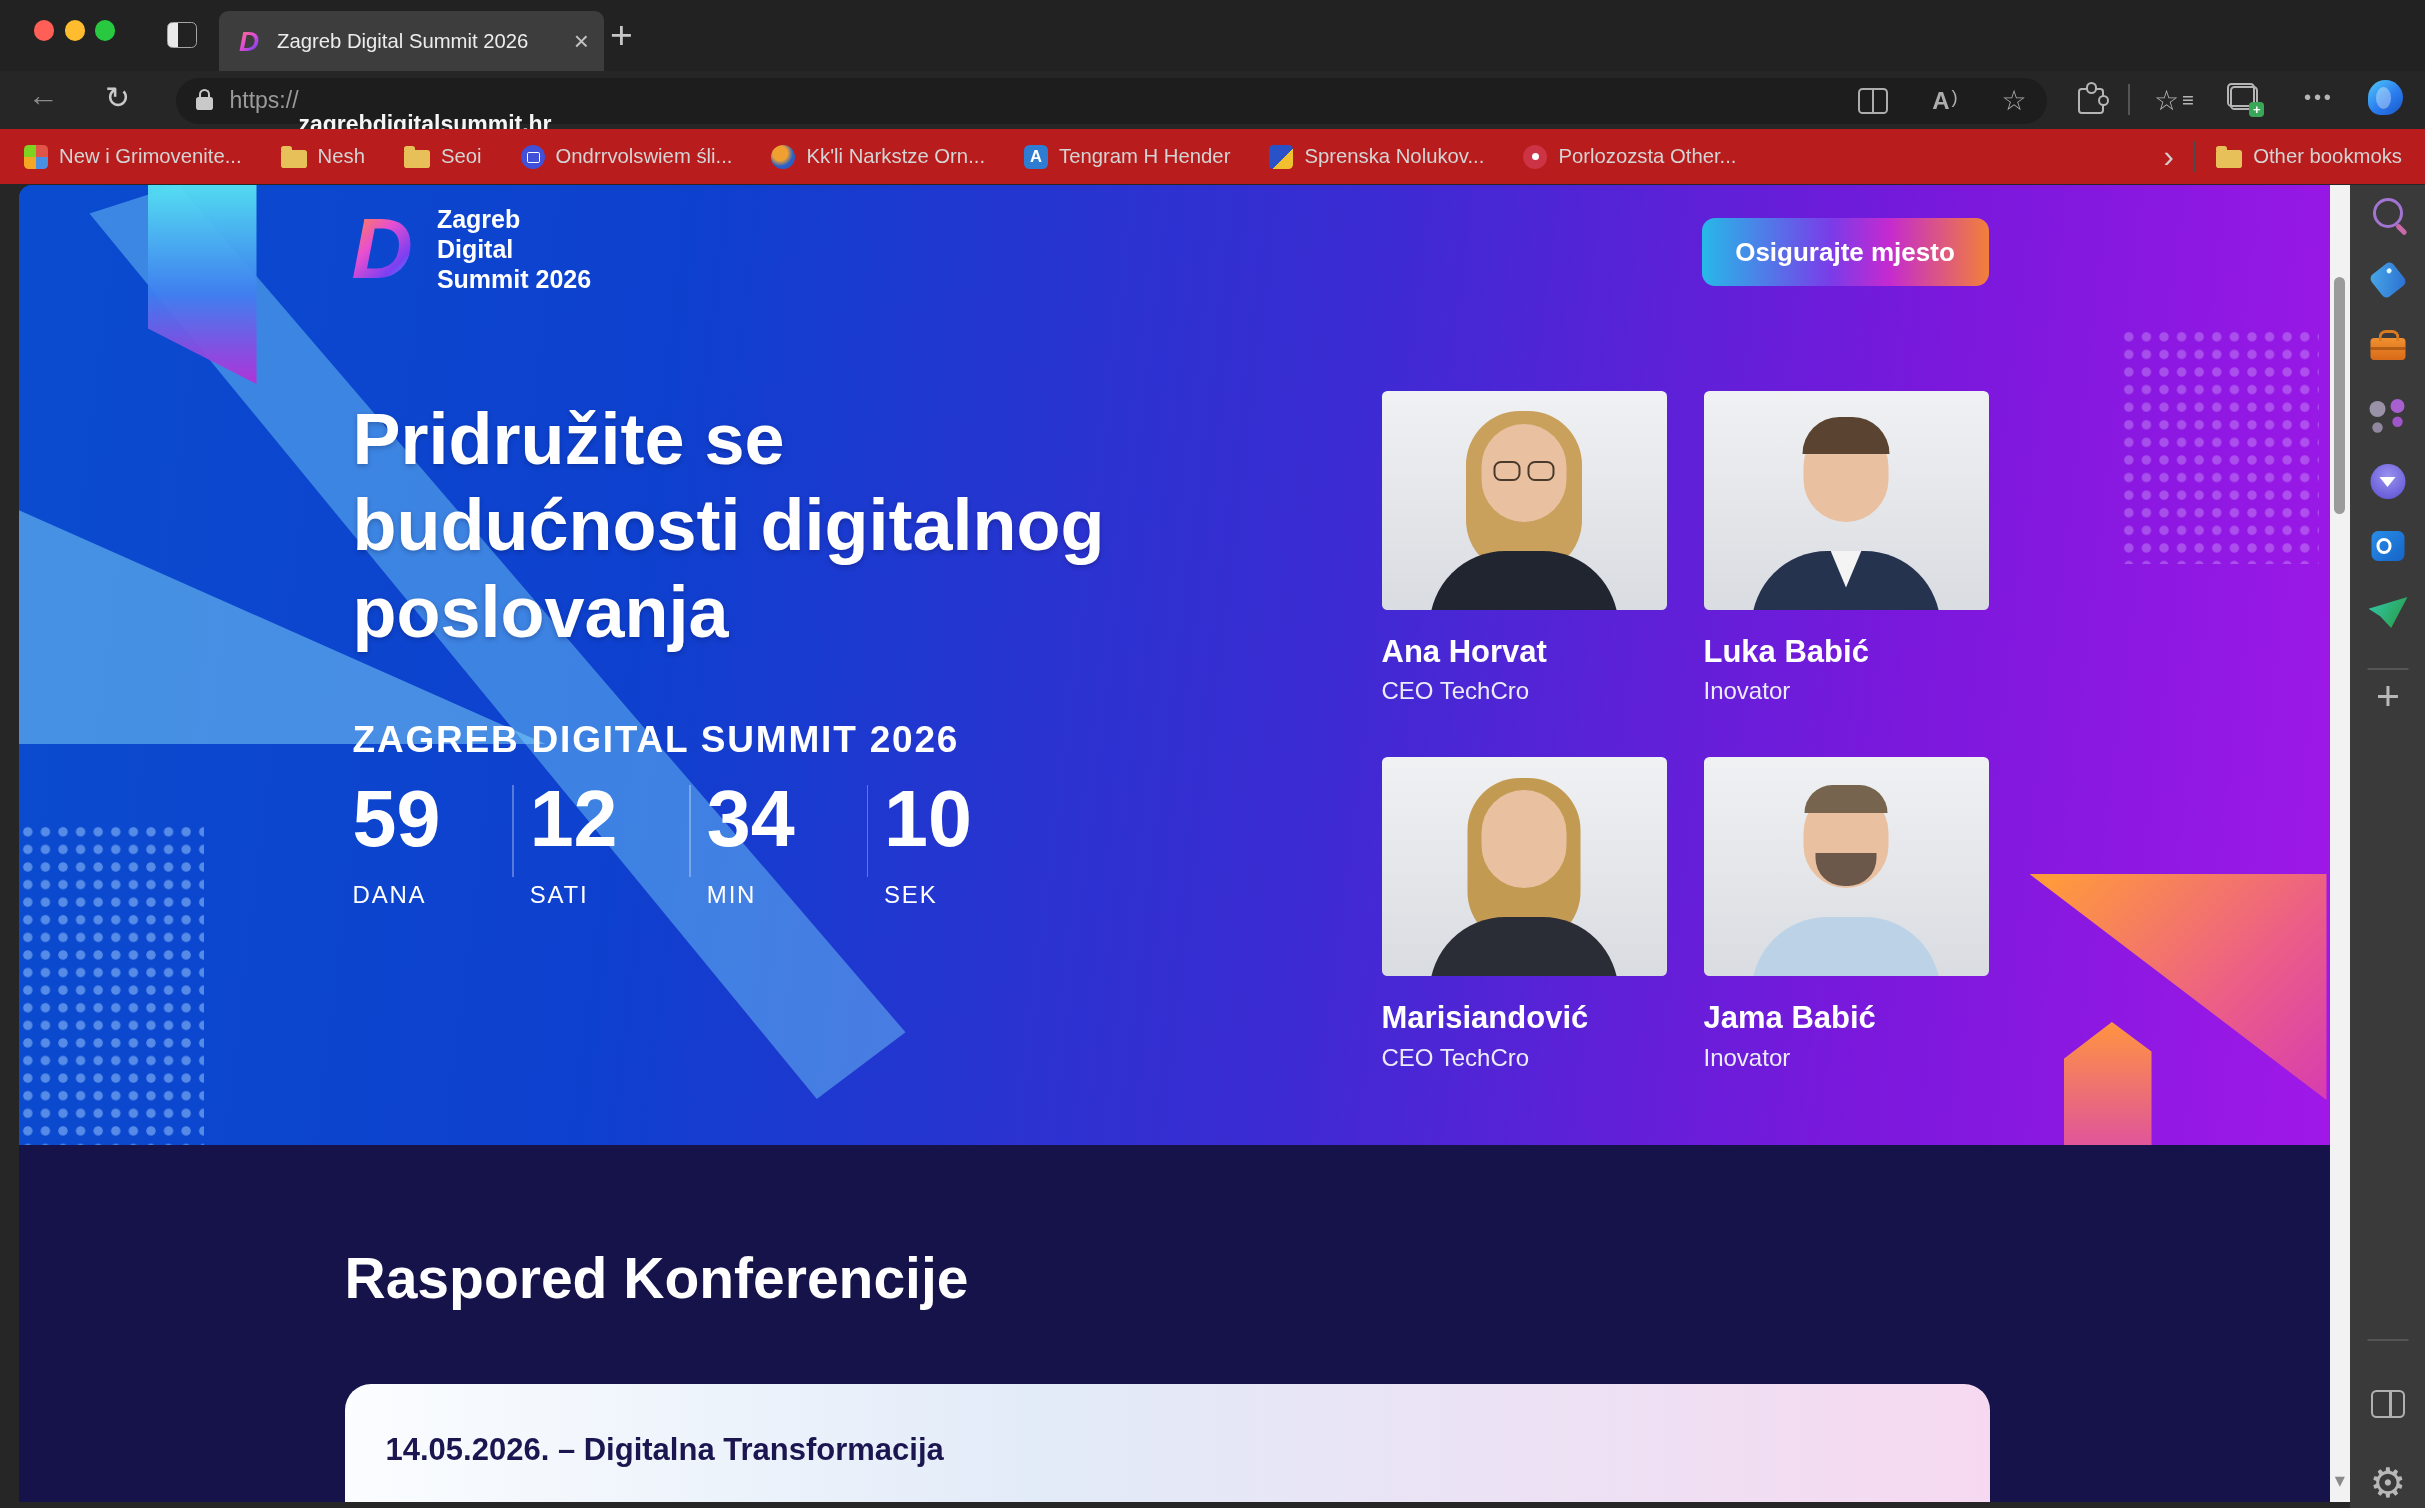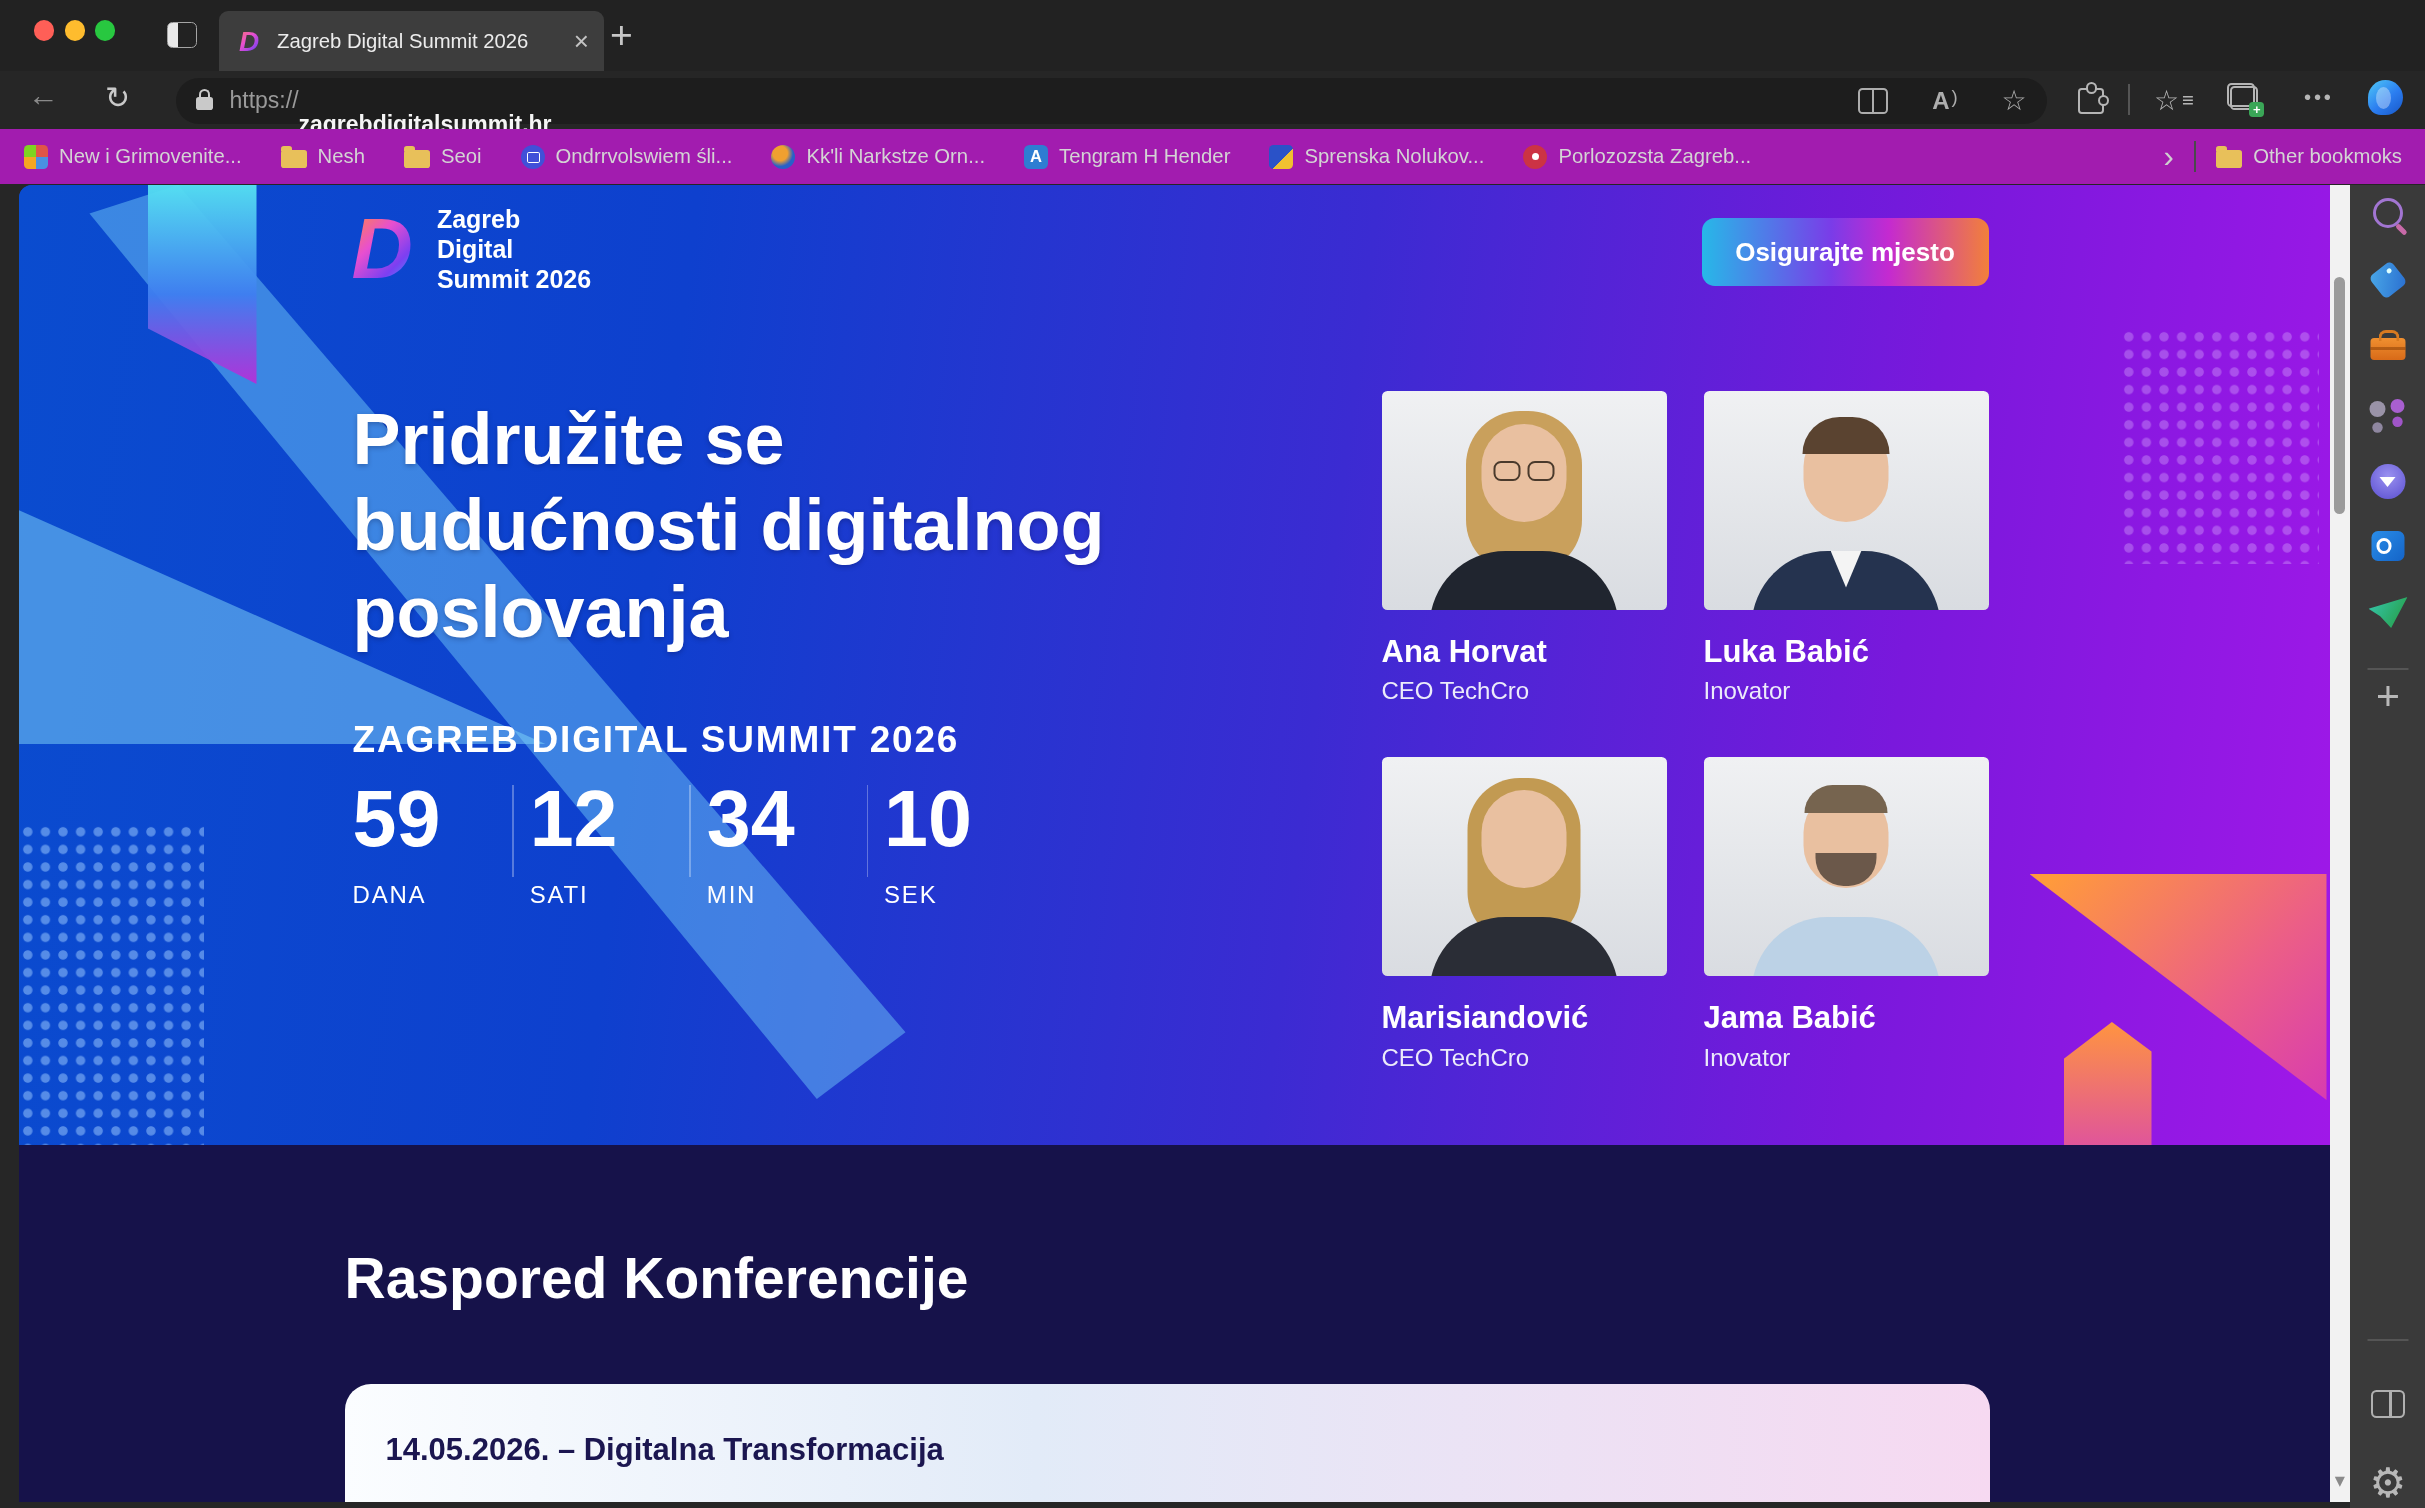--- a/index.html
+++ b/index.html
@@ -41,21 +41,21 @@
   .ic-starlist{left:2154px;top:13px;font-size:28px;color:#b5b5b5;}
   .ic-starlist::after{content:"≡";font-size:20.3px;margin-left:2.8px;vertical-align:2.8px;}
   .ic-collect{left:2230px;top:15px;width:24px;height:20.3px;border:2.3px solid #b5b5b5;border-radius:4.6px;}
   .ic-collect::before{content:"";position:absolute;left:-5.5px;top:-5.5px;width:24px;height:20.3px;border:2.3px solid #b5b5b5;border-radius:4.6px;}
   .ic-collect .plus{position:absolute;right:-8.3px;bottom:-8.3px;width:15px;height:15px;border-radius:3.7px;background:#3aa657;color:#fff;font-size:13px;line-height:15px;text-align:center;font-weight:bold;}
   .ic-more{left:2304px;top:15px;font-size:20.3px;color:#b5b5b5;letter-spacing:2.8px;}
   .ic-copilot{left:2368px;top:9.2px;width:35px;height:35px;border-radius:50% 50% 50% 13px;background:linear-gradient(140deg,#4cc3f7 5%,#2b7df0 55%,#1857c8);}
   .ic-copilot::after{content:"";position:absolute;left:8.3px;top:6.5px;width:15px;height:22px;border-radius:50%;background:rgba(255,255,255,.35);}
 
   
-  .bookbar{position:absolute;top:129px;left:0;right:0;height:55px;background:#a21caf;display:flex;align-items:center;padding:0 24px;box-sizing:border-box;}
+  .bookbar{position:absolute;top:129px;left:0;right:0;height:55px;background:#b91c1c;display:flex;align-items:center;padding:0 24px;box-sizing:border-box;}
   .bm{display:flex;align-items:center;margin-right:39px;}
   .bm-label{color:#d4d4d4;font-size:20.3px;margin-left:11px;white-space:nowrap;}
   .bmi{width:24px;height:24px;flex:0 0 auto;}
   .bmi-grid{border-radius:4.6px;background:conic-gradient(#e05548 0 25%,#4a90e2 0 50%,#f5a623 0 75%,#7ed321 0);}
   .bmi-folder{position:relative;width:26px;height:17.6px;margin-top:5.5px;background:#e8c05a;border-radius:2.8px;}
   .bmi-folder::before{content:"";position:absolute;left:0;top:-4.6px;width:11px;height:5.5px;background:#e8c05a;border-radius:2.8px 2.8px 0 0;}
   .bmi-bluecirc{border-radius:50%;background:#4150d8;position:relative;}
   .bmi-bluecirc::after{content:"";position:absolute;left:6.5px;top:7.4px;width:11px;height:9.2px;border:1.8px solid #fff;border-radius:1.8px;}
   .bmi-sphere{border-radius:50%;background:radial-gradient(circle at 38% 35%,#f0a030 0 34%,#2860c8 60%);}
   .bmi-bluesq{border-radius:5.5px;background:#2e7dd2;color:#fff;font-size:16.6px;font-weight:bold;text-align:center;line-height:24px;}
@@ -229,21 +229,21 @@
     <div class="bm">
       <span class="bmi bmi-bluesq">A</span>
       <span class="bm-label">Tengram H Hender</span>
     </div>
     <div class="bm">
       <span class="bmi bmi-spren"></span>
       <span class="bm-label">Sprenska Nolukov...</span>
     </div>
     <div class="bm">
       <span class="bmi bmi-redcirc"></span>
-      <span class="bm-label">Porlozozsta Zagreb...</span>
+      <span class="bm-label">Porlozozsta Other...</span>
     </div>
     <div class="bm-spacer"></div>
     <span class="bm-chevron">›</span>
     <span class="bm-vdiv"></span>
     <div class="bm" style="margin-right:0;">
       <span class="bmi-folder"></span>
       <span class="bm-label">Other bookmoks</span>
     </div>
   </div>
 

